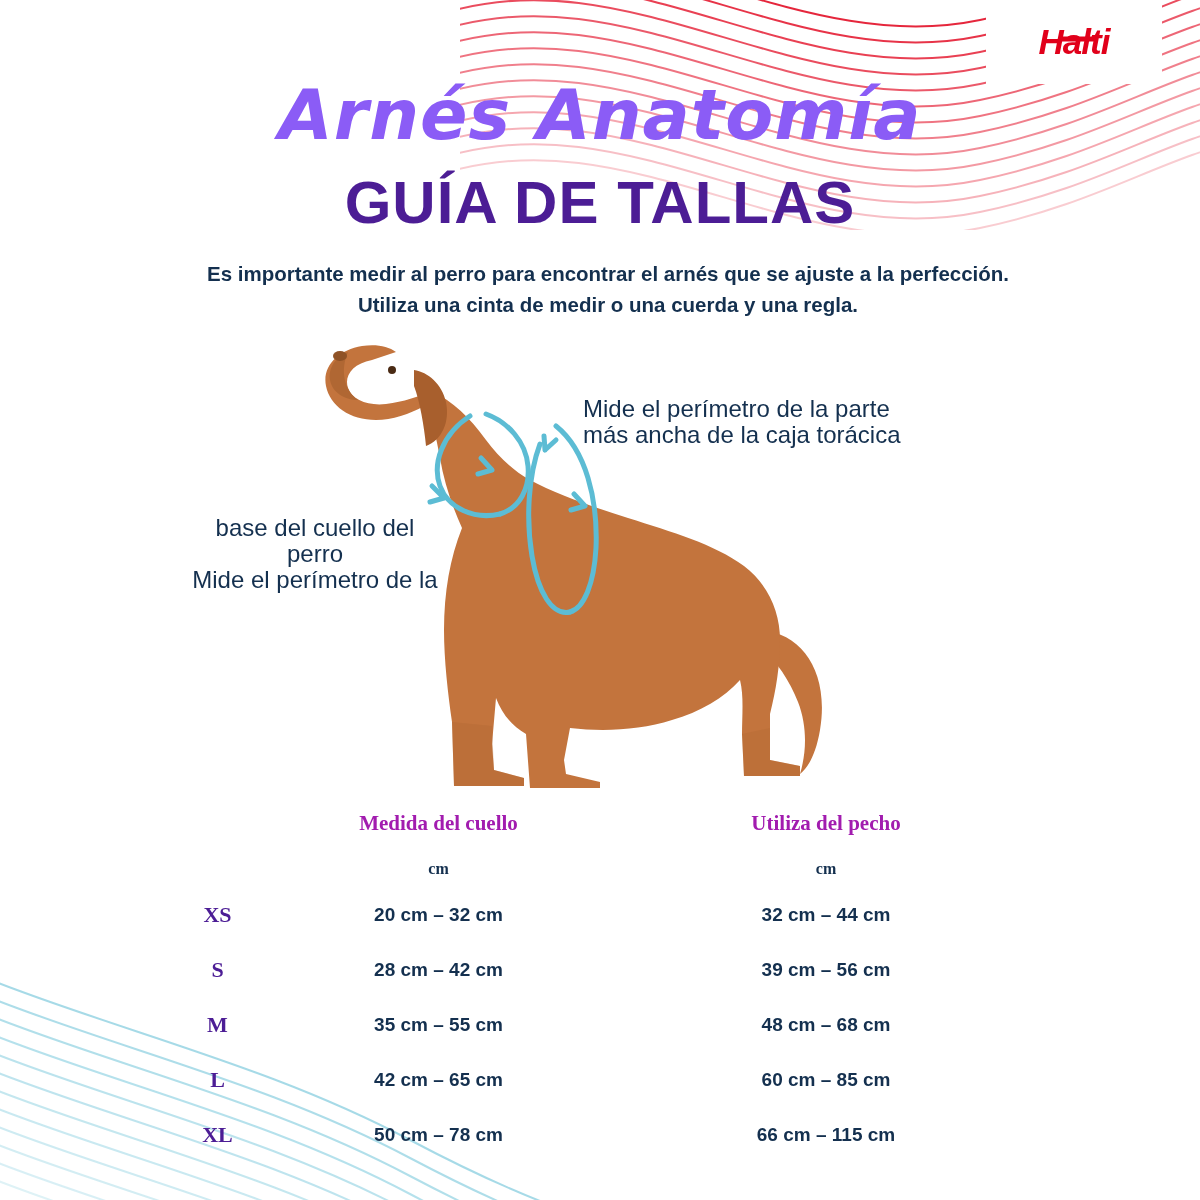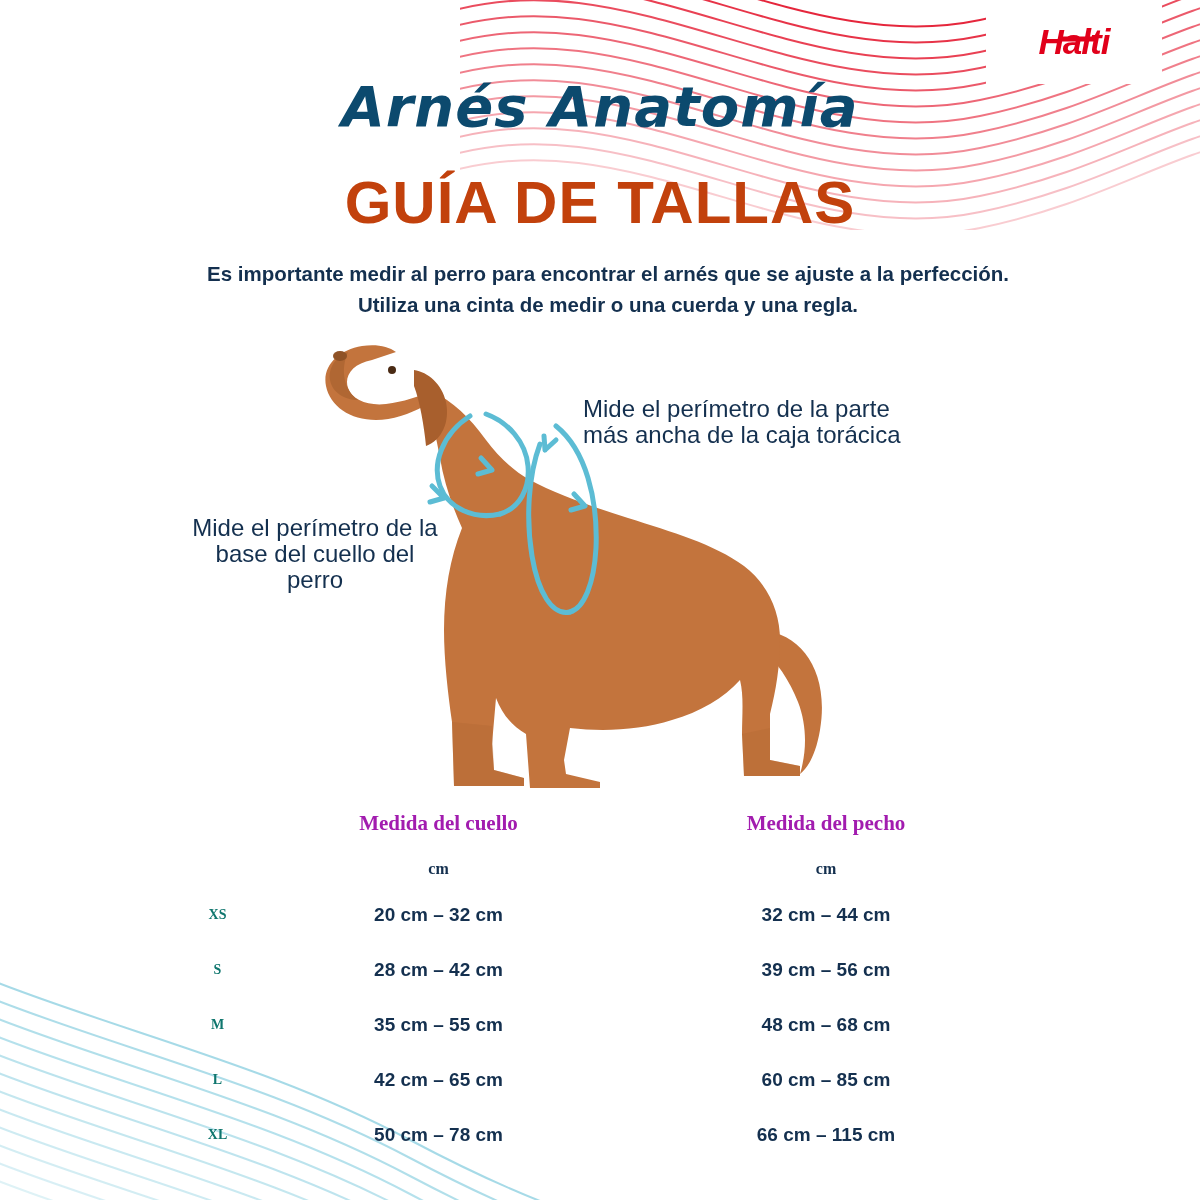--- a/index.html
+++ b/index.html
@@ -74,35 +74,35 @@
   
   .title-script {
     position: absolute;
     top: 74px;
     left: 0;
     width: 1200px;
     text-align: center;
     font-family: "DejaVu Sans", sans-serif;
     font-style: italic;
     font-weight: bold;
-    font-size: 56px;
-    color: #0c4a6e;
+    font-size: 70px;
+    color: #8b5cf6;
     letter-spacing: 1px;
   }
   .title-main {
     position: absolute;
     top: 168px;
     left: 0;
     width: 1200px;
     text-align: center;
     font-family: "Liberation Sans", sans-serif;
     font-weight: bold;
     font-size: 60px;
     letter-spacing: 1px;
-    color: #c2410c;
+    color: #4c1d95;
   }
   .subtitle {
     position: absolute;
     top: 258px;
     left: 0;
     width: 1200px;
     text-align: center;
     font-size: 20.5px;
     font-weight: bold;
     line-height: 31px;
@@ -172,23 +172,23 @@
     color: #14304f;
     border-top: 2px solid #14304f;
     border-bottom: 2px solid #14304f;
     border-right: 2px solid #14304f;
   }
   .unit-cell.last { border-right: 0; }
   .size-cell {
     height: 55px;
     font-family: "Liberation Serif", serif;
     font-weight: bold;
-    font-size: 14px;
-    text-align: center;
-    color: #0f766e;
+    font-size: 22px;
+    text-align: center;
+    color: #4c1d95;
     border-right: 2px solid #14304f;
     border-bottom: 2px solid #14304f;
   }
   .val-cell {
     height: 55px;
     font-size: 19px;
     font-weight: bold;
     text-align: center;
     color: #14304f;
     border-right: 2px solid #14304f;
@@ -315,37 +315,37 @@
         <path d="M545,120 L556,110 M545,120 L544,106"></path>
       </g>
     </svg>
 
     <div class="callout callout-chest">
       <div>Mide el perímetro de la parte</div>
       <div>más ancha de la caja torácica</div>
     </div>
 
     <div class="callout callout-neck">
+      <div>base del cuello del perro</div>
       <div>Mide el perímetro de la</div>
-      <div>base del cuello del perro</div>
     </div>
   </div>
 
   <div class="table-wrap">
     <table class="size-table">
       <colgroup>
         <col class="c-size">
         <col class="c-neck">
         <col class="c-chest">
       </colgroup>
       <tbody>
         <tr>
           <td class="hdr-blank"></td>
           <td class="hdr-label">Medida del cuello</td>
-          <td class="hdr-label last">Medida del pecho</td>
+          <td class="hdr-label last">Utiliza del pecho</td>
         </tr>
         <tr>
           <td class="corner-blank"></td>
           <td class="unit-cell">cm</td>
           <td class="unit-cell last">cm</td>
         </tr>
 
         <tr>
           <td class="size-cell">XS</td>
           <td class="val-cell">20 cm – 32 cm</td>

